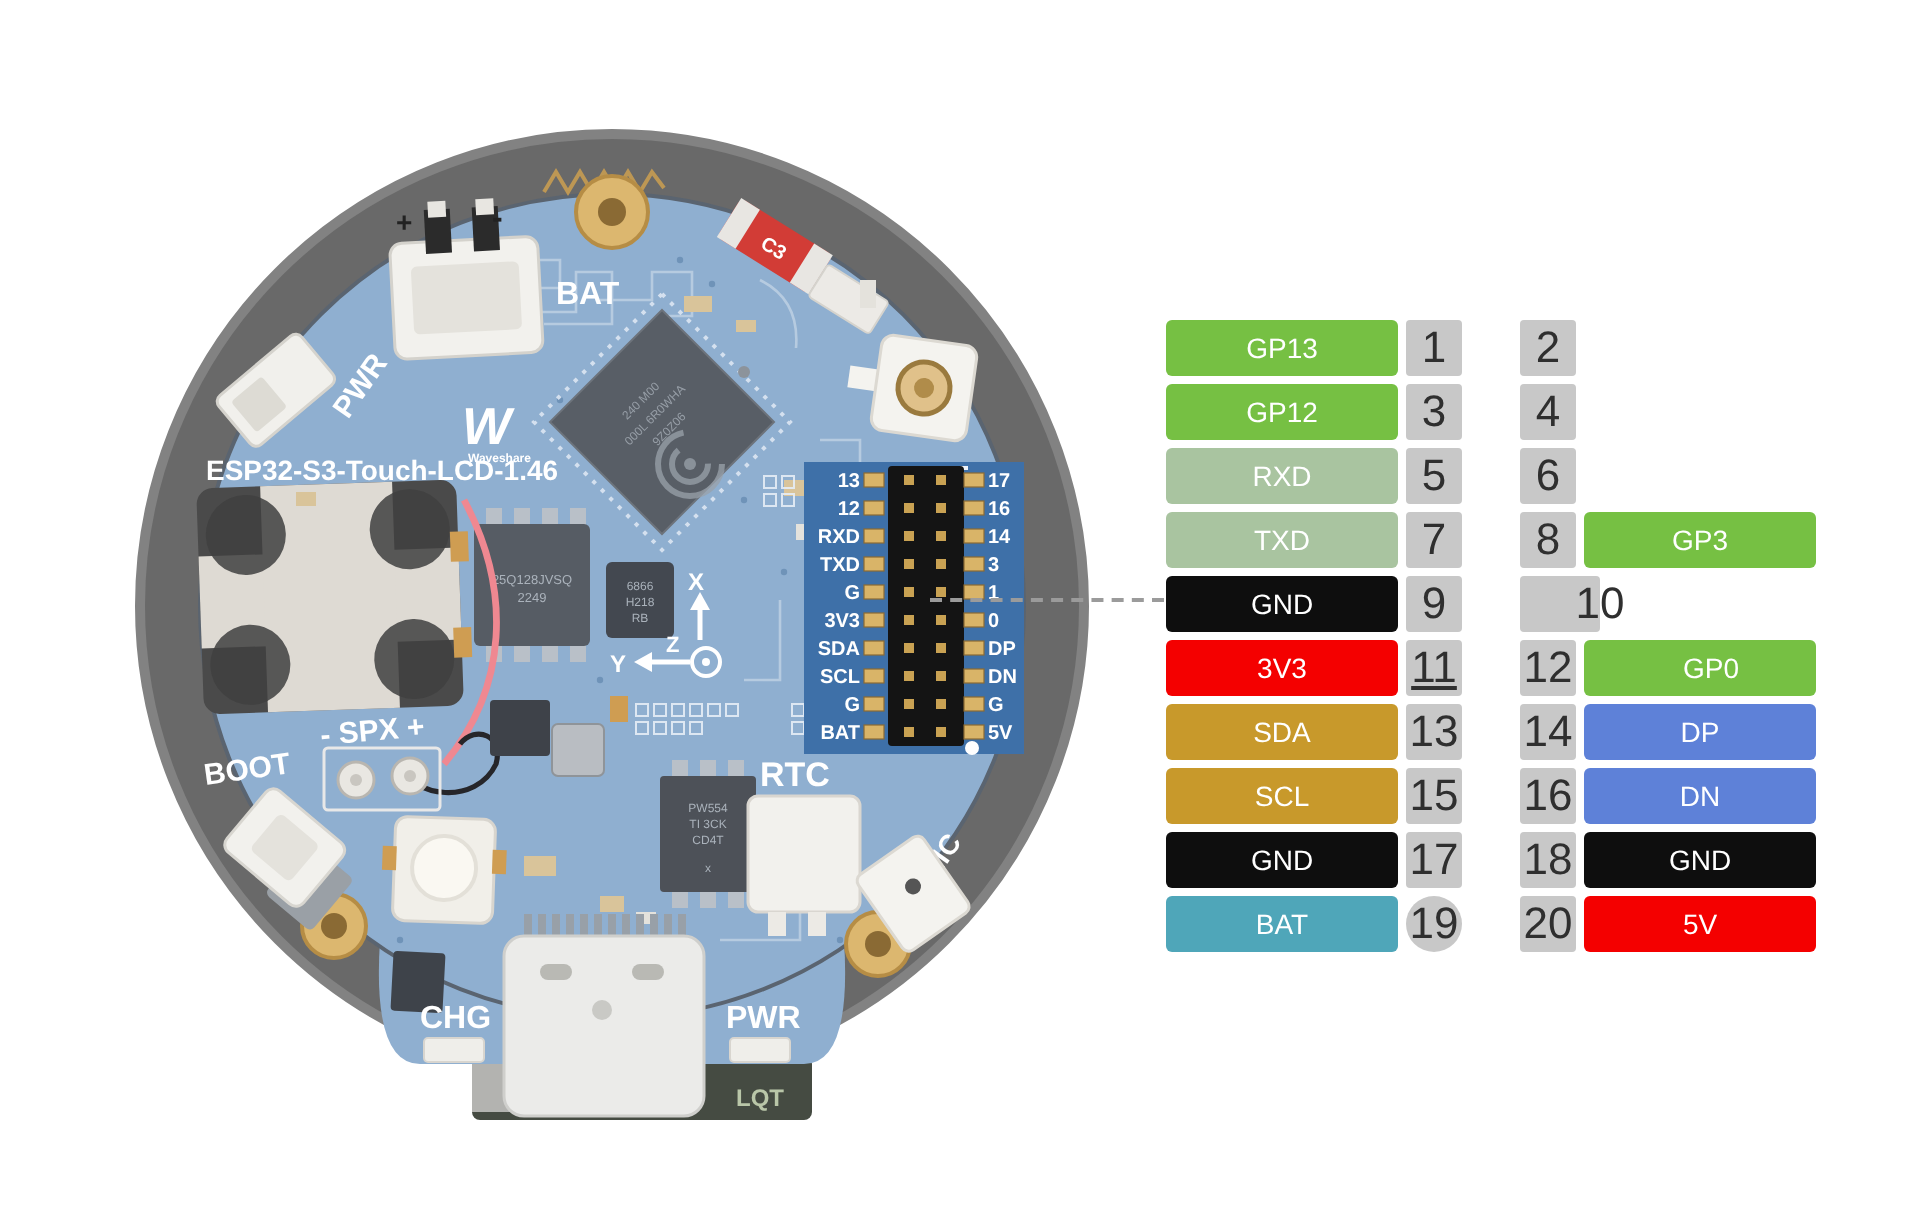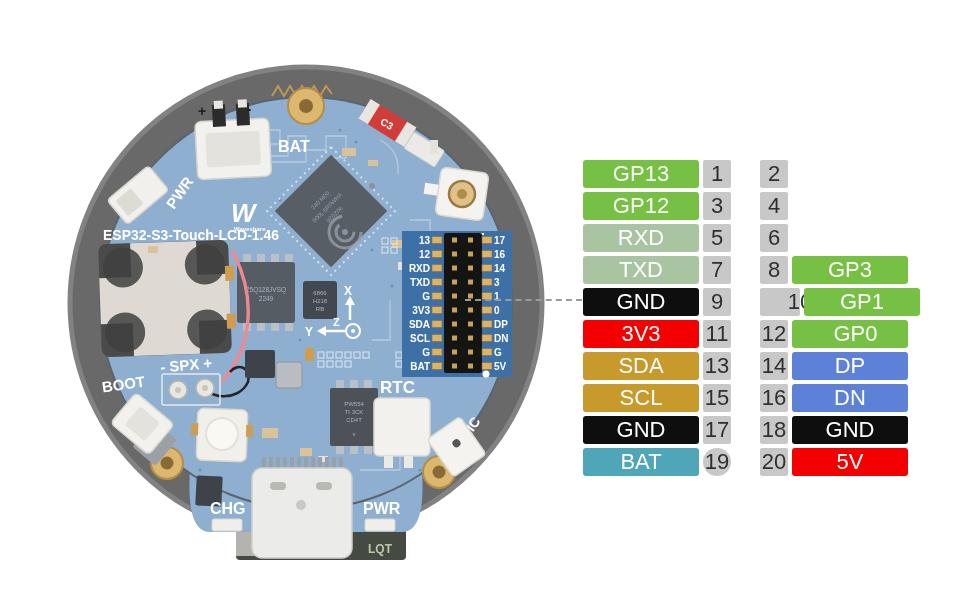--- a/index.html
+++ b/index.html
@@ -6,21 +6,21 @@
   .stage{position:relative;width:960px;height:616px;background:#ffffff;overflow:hidden;
          font-family:"Liberation Sans",sans-serif;}
   svg text{font-family:"Liberation Sans",sans-serif;}
   .pcbtext{fill:#ffffff;font-weight:bold;}
   .pinlbl{fill:#ffffff;font-size:10px;font-weight:bold;}
   .chiptext{fill:#aab2bb;}
   
   .pin-table{position:absolute;left:583px;top:160px;display:flex;flex-direction:column;gap:4px;z-index:3;}
   .prow{display:flex;gap:4px;height:28px;}
   .cell{display:flex;align-items:center;justify-content:center;box-sizing:border-box;}
-  .lbl{width:116px;border-radius:3px;color:#ffffff;font-size:22px;}
+  .lbl{width:116px;border-radius:3px;color:#ffffff;font-size:14px;}
   .num{width:28px;background:#C8C8C8;color:#2f2f2f;font-size:22px;border-radius:2px;}
   .mid{width:21px;}
   .dash-line{position:absolute;left:465px;top:299px;width:117px;height:0;
              border-top:2.5px dashed #9b9b9b;z-index:2;}
 </style>
 </head>
 <body>
 
 <div class="stage">
 
@@ -386,25 +386,24 @@
         <div class="cell num" style="background: rgb(200, 200, 200); color: rgb(47, 47, 47);">7</div>
         <div class="mid"></div>
         <div class="cell num" style="background: rgb(200, 200, 200); color: rgb(47, 47, 47);">8</div>
         <div class="cell lbl" style="background: rgb(118, 192, 67);">GP3</div>
       </div>
       <div class="prow">
         <div class="cell lbl" style="background: rgb(14, 14, 14);">GND</div>
         <div class="cell num" style="background: rgb(200, 200, 200); color: rgb(47, 47, 47);">9</div>
         <div class="mid"></div>
         <div class="cell num" style="background: rgb(200, 200, 200); color: rgb(47, 47, 47); padding-left: 40px;">10</div>
-        <div class="cell lbl" style="background: rgb(118, 192, 67);">GP1</div>
       </div>
       <div class="prow">
         <div class="cell lbl" style="background: rgb(244, 0, 0);">3V3</div>
-        <div class="cell num" style="background: rgb(200, 200, 200); color: rgb(47, 47, 47);">11</div>
+        <div class="cell num" style="background: rgb(200, 200, 200); color: rgb(47, 47, 47); text-decoration: underline;">11</div>
         <div class="mid"></div>
         <div class="cell num" style="background: rgb(200, 200, 200); color: rgb(47, 47, 47);">12</div>
         <div class="cell lbl" style="background: rgb(118, 192, 67); padding-left: 11px;">GP0</div>
       </div>
       <div class="prow">
         <div class="cell lbl" style="background: rgb(200, 153, 43);">SDA</div>
         <div class="cell num" style="background: rgb(200, 200, 200); color: rgb(47, 47, 47);">13</div>
         <div class="mid"></div>
         <div class="cell num" style="background: rgb(200, 200, 200); color: rgb(47, 47, 47);">14</div>
         <div class="cell lbl" style="background: rgb(94, 129, 216);">DP</div>

